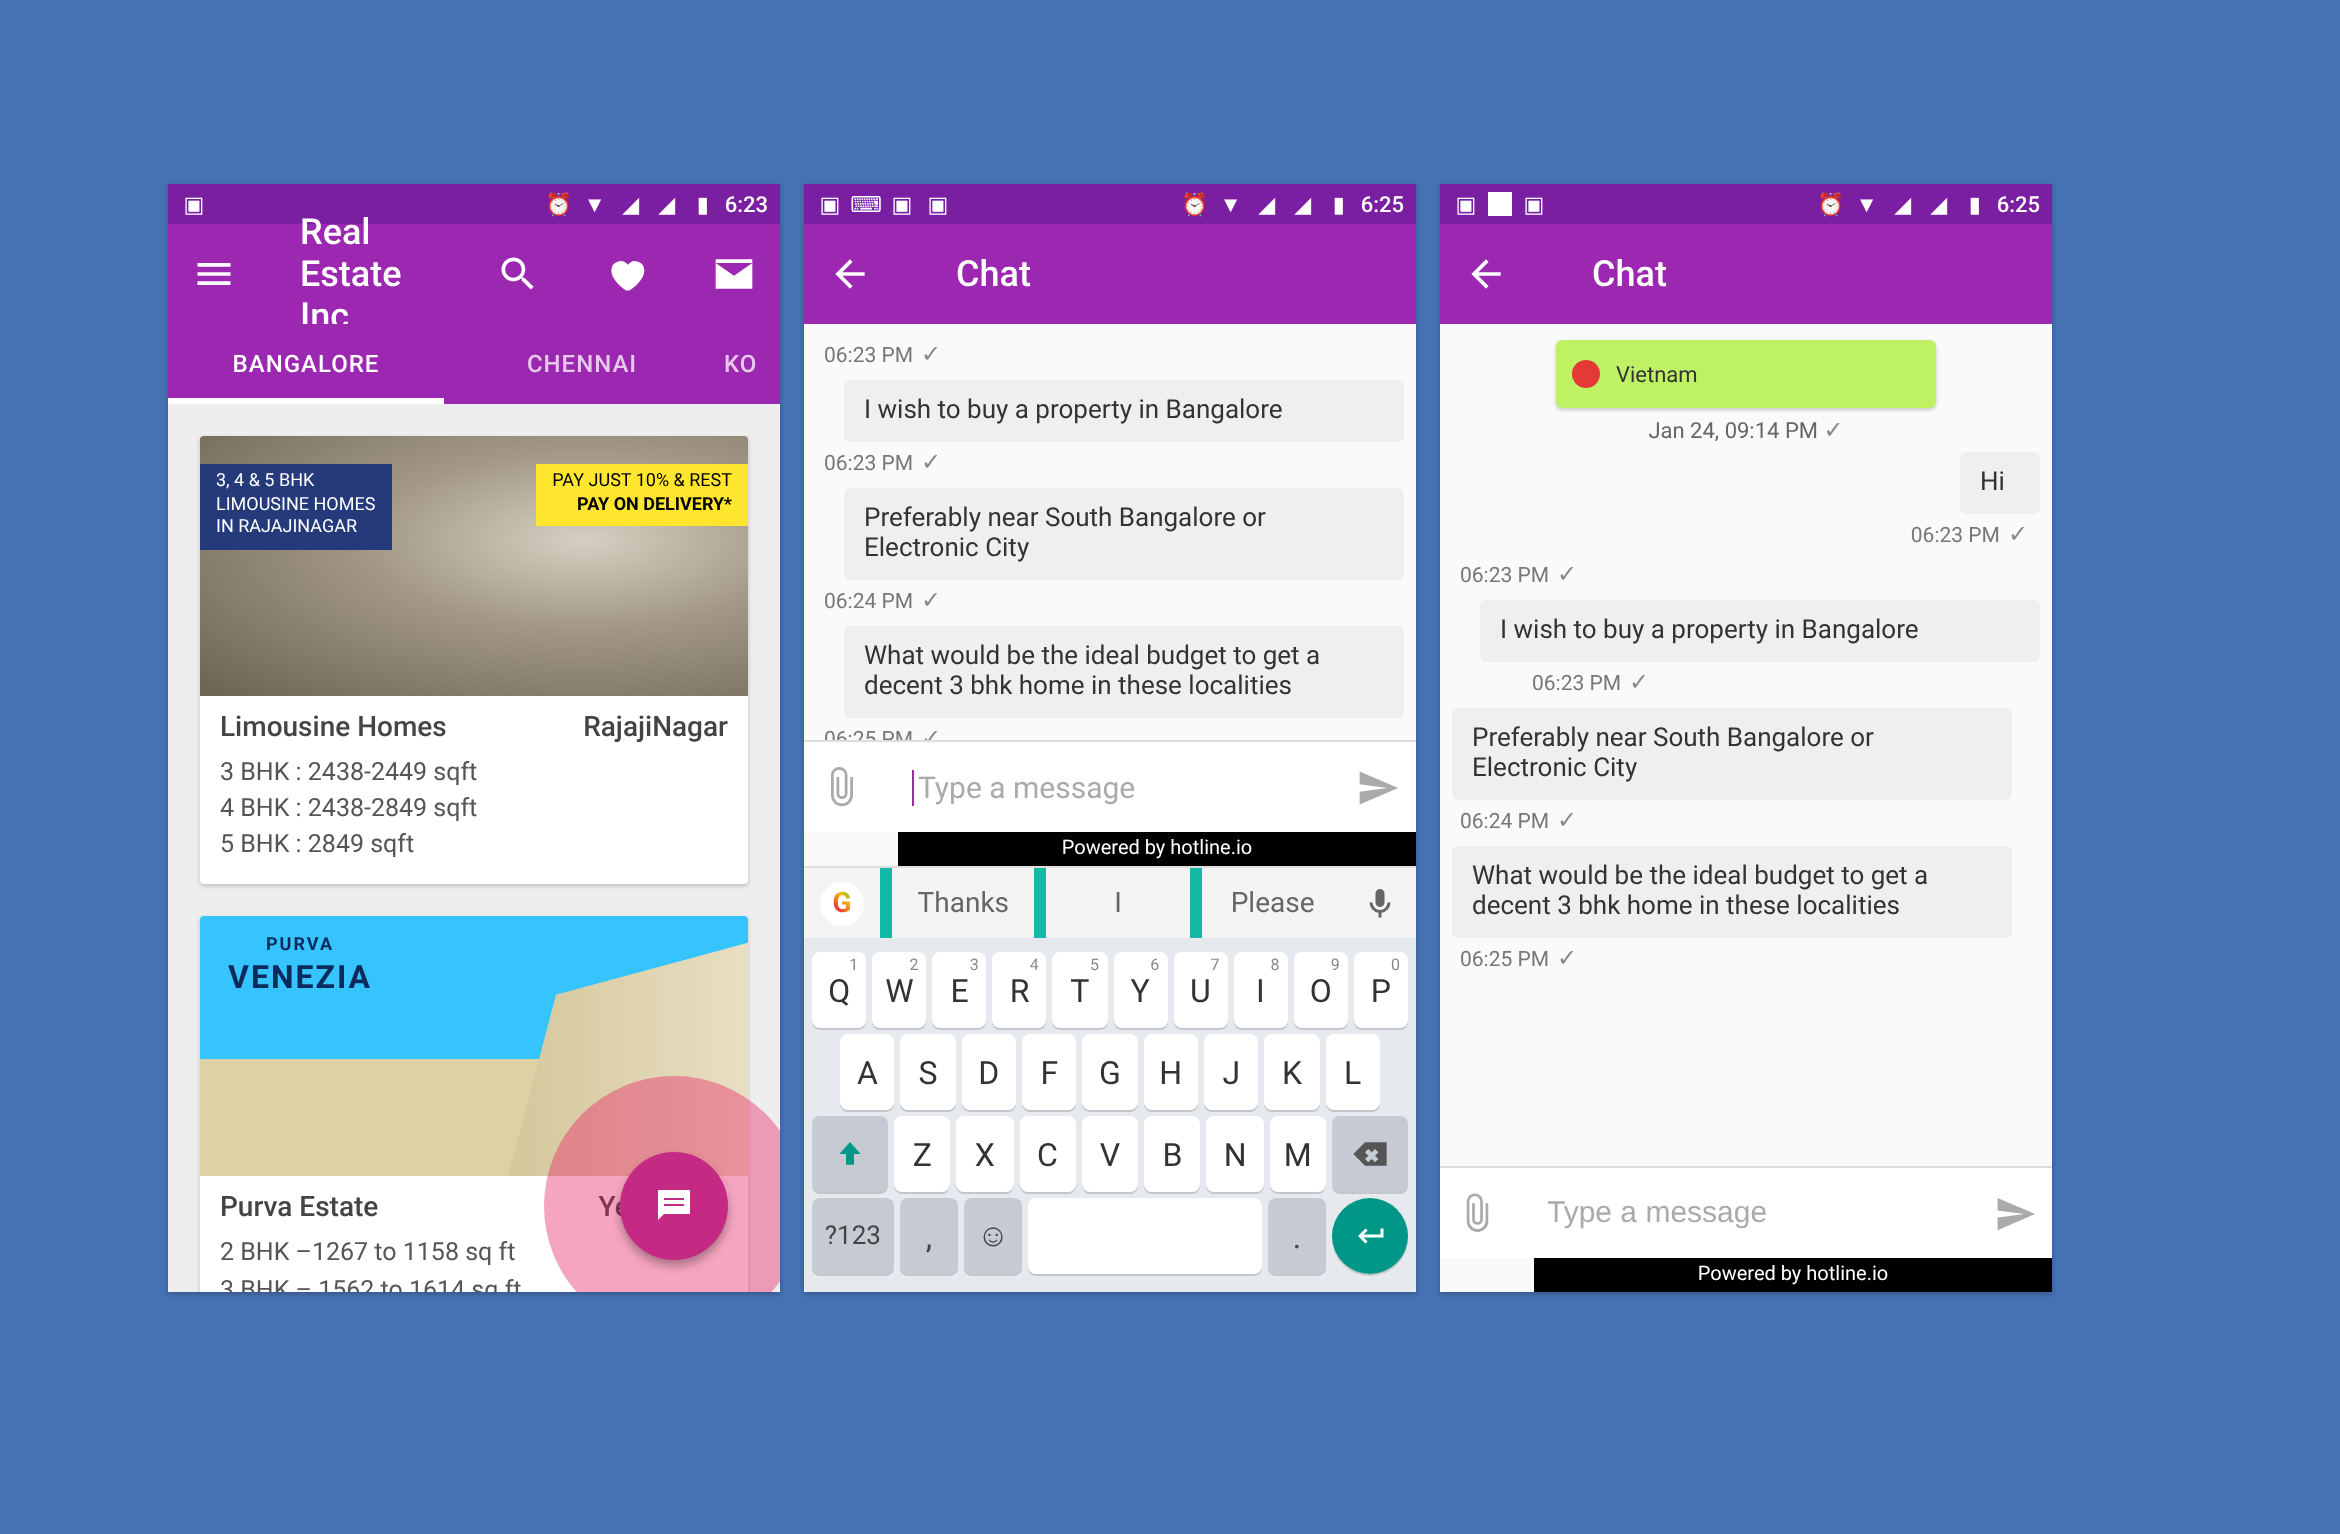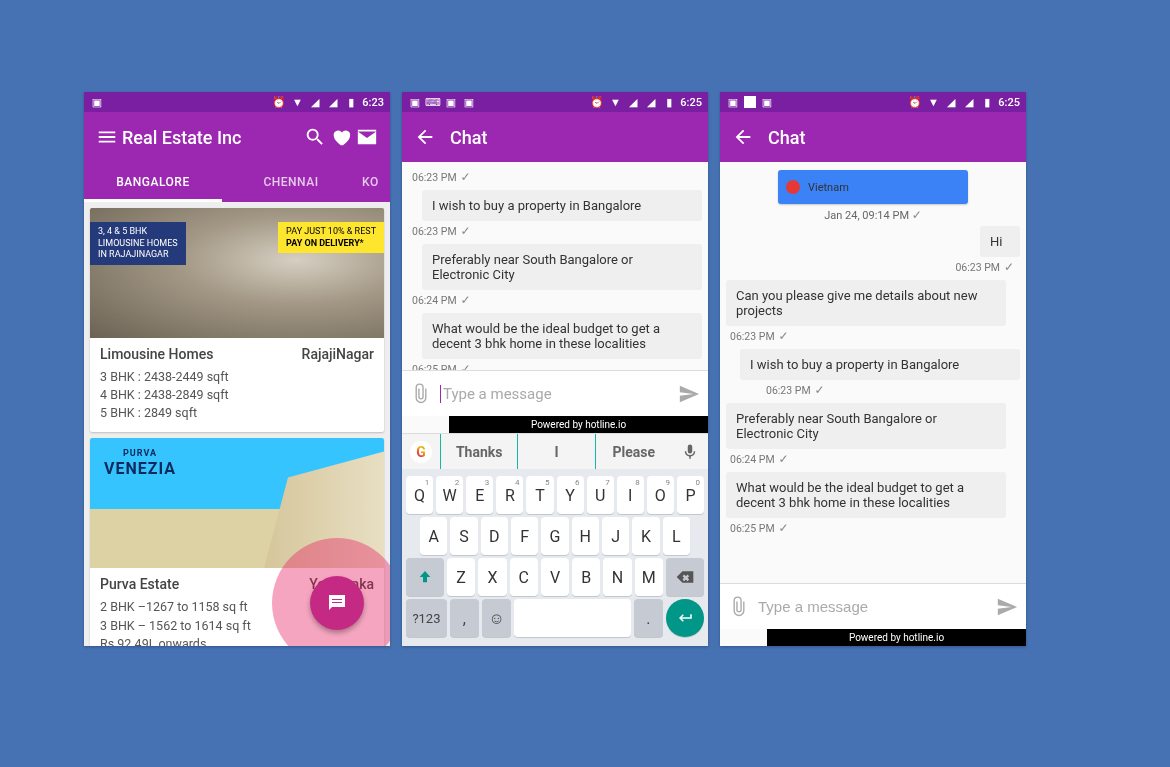--- a/index.html
+++ b/index.html
@@ -45,21 +45,21 @@
   }
   .clock { font-weight: 500; }
   
   .appbar {
     background: #9c27b0;
     color: #fff;
     height: 50px;
     display: flex;
     align-items: center;
     padding: 0 12px;
-    gap: 4px;
+    gap: 32px;
   }
   .appbar .title { font-size: 18px; font-weight: 500; flex: 1; }
   .appbar.chat .title { padding-left: 10px; }
   .icon { width: 22px; height: 22px; display: inline-flex; align-items:center;justify-content:center; color:#fff; }
   .icon svg { width: 100%; height: 100%; fill: currentColor; }
   
   .tabs {
     background: #9c27b0;
     color: #fff;
     display: flex;
@@ -75,38 +75,38 @@
     opacity:.75;
   }
   .tab.active { opacity:1; }
   .tab.active::after{
     content:"";position:absolute;bottom:0;left:0;right:0;height:3px;background:#fff;
   }
   .tab.partial { flex:0 0 30px; justify-content:flex-start; padding-left:2px;}
   
   .content { flex:1; overflow:hidden; background:#eee; }
   .card{
-    background:#fff;margin:6px;border-radius:2px;
+    background:#fff;margin:16px;border-radius:2px;
     box-shadow:0 1px 2px rgba(0,0,0,.2);
     overflow:hidden;
   }
   .card-img{
     height:130px;background:#888;position:relative;
     background:linear-gradient(#ccc,#999);
     display:flex;align-items:flex-start;
   }
   .img-left-badge{
     position:absolute;top:14px;left:0;
     background:#253a7a;color:#fff;font-size:9px;
     padding:4px 8px;max-width:120px;line-height:1.3;
   }
   .img-right-badge{
     position:absolute;top:14px;right:0;
     background:#ffe62e;color:#000;font-size:9px;
-    padding:4px 8px;line-height:1.3;
+    padding:4px 8px;text-align:right;line-height:1.3;
   }
   .card-body{padding:8px 10px 10px;}
   .card-title-row{display:flex;font-size:14px;color:#444;font-weight:500;}
   .card-title-row .loc{margin-left:auto;color:#444;}
   .card-lines{margin-top:6px;font-size:12.5px;color:#555;line-height:1.45;}
   .card-img.venezia{
     background:linear-gradient(#36c4ff 0%,#36c4ff 55%,#dcd2a4 55%,#dcd2a4 100%);
     position:relative;
   }
   .venezia-logo{
@@ -137,44 +137,44 @@
   .msg{
     background:#efefef;border-radius:3px;padding:8px 10px;margin:3px 0;
     font-size:13px;color:#333;max-width:280px;
   }
   .msg.right{margin-left:auto;}
   .msg-meta{font-size:10.5px;color:#777;margin:2px 0 6px;padding-left:4px;display:flex;align-items:flex-end;gap:4px;}
   .msg-meta.right{justify-content:flex-start;padding-left:4px;}
   .check{font-size:12px;color:#888;}
   
   .preview-card{
-    background:#3b82f6;margin:2px auto 4px;width:190px;border-radius:3px;
+    background:#bef264;margin:2px auto 4px;width:190px;border-radius:3px;
     box-shadow:0 1px 2px rgba(0,0,0,.2);padding:6px 8px;font-size:11px;color:#333;
   }
   .preview-row{display:flex;align-items:center;gap:8px;padding:4px 0;}
   .dot-red{width:14px;height:14px;border-radius:50%;background:#e53935;}
   .bell{width:14px;height:14px;}
   
   .composer{
     height:46px;background:#fff;border-top:1px solid #ddd;
-    display:flex;align-items:center;padding:0 8px;gap:8px;
+    display:flex;align-items:center;padding:0 8px;gap:24px;
   }
   .composer input{
     flex:1;border:none;outline:none;font-size:15px;color:#555;
     background:transparent;
   }
   .composer input::placeholder{color:#aaa;}
   .powered{
     background:#000;color:#fff;font-size:10px;text-align:center;padding:3px 0;margin-left:47px;
   }
   
   .suggest{background:#f4f4f4;height:36px;display:flex;align-items:center;font-size:14px;color:#666;border-top:1px solid #ddd;}
   .g-circle{width:22px;height:22px;border-radius:50%;background:#fff;display:flex;align-items:center;justify-content:center;margin:0 8px;font-weight:700;}
   .g-circle span{background:linear-gradient(45deg,#4285F4,#EA4335,#FBBC05,#34A853);-webkit-background-clip:text;color:transparent;font-size:14px;}
-  .sugg{flex:1;text-align:center;border-left:1px solid #14b8a6;height:100%;display:flex;align-items:center;justify-content:center;font-weight:bold;}
+  .sugg{flex:1;text-align:center;border-left:6px solid #14b8a6;height:100%;display:flex;align-items:center;justify-content:center;}
   .sugg:first-of-type{border-left:none;}
   .mic{width:36px;display:flex;align-items:center;justify-content:center;color:#666;}
   .kbd{background:#e6e9ee;padding:4px 4px 6px;}
   .krow{display:flex;gap:3px;margin:3px 0;justify-content:center;}
   .key{
     background:#fff;border-radius:4px;flex:1;height:38px;
     display:flex;align-items:center;justify-content:center;
     color:#333;font-size:16px;position:relative;
     box-shadow:0 1px 0 rgba(0,0,0,.15);
   }
@@ -445,21 +445,20 @@
           </div>
       </div>
       <div class="time-pill"><span>Jan 24, 09:14 PM</span> <span class="check">✓</span></div>
 
       <div class="msg right" style="margin-left:auto;width:fit-content;min-width:40px">Hi</div>
       <div class="msg-meta right" style="justify-content:flex-end;padding-right:6px">
           <span>06:23 PM</span>
           <span class="check">✓</span>
         </div>
 
-      <div class="msg">Can you please give me details about new projects</div>
       <div class="msg-meta">
           <span>06:23 PM</span>
           <span class="check">✓</span>
         </div>
 
       <div class="msg right" style="margin-left:auto">I wish to buy a property in Bangalore</div>
       <div class="msg-meta" style="padding-left:40px">
           <span>06:23 PM</span>
           <span class="check">✓</span>
         </div>

